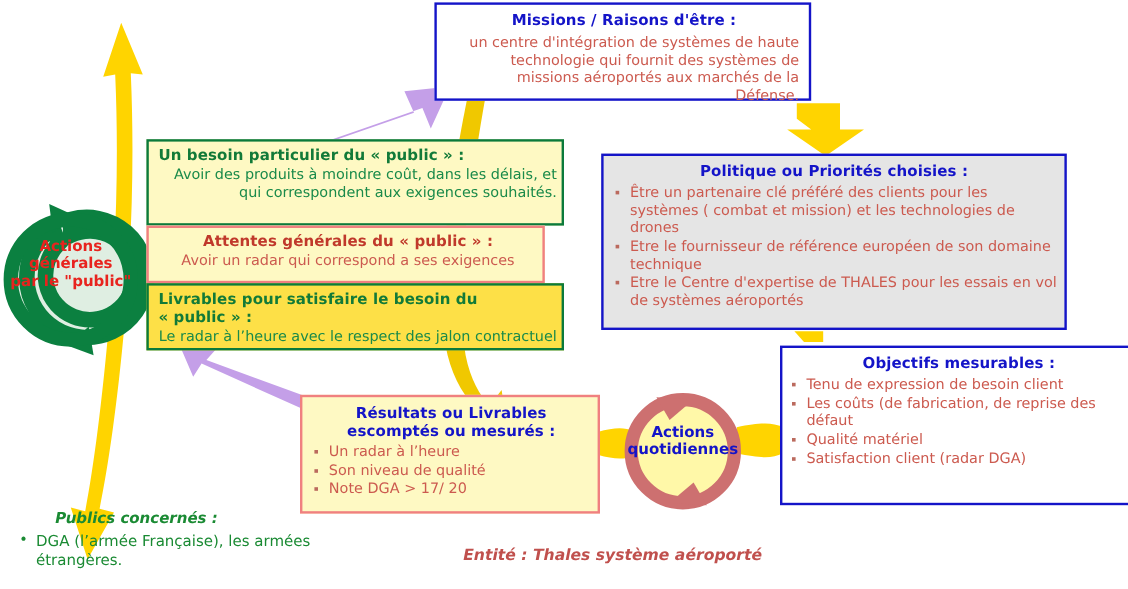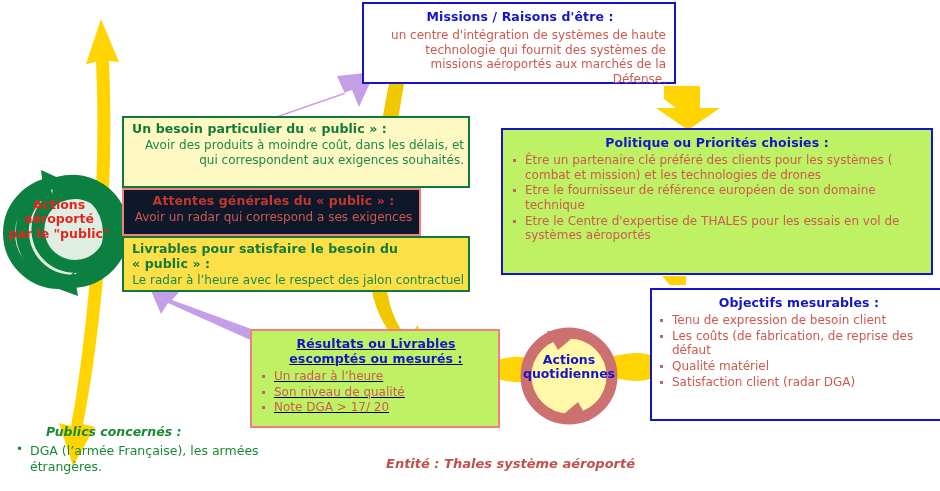--- a/index.html
+++ b/index.html
@@ -32,58 +32,57 @@
   #missions{
     left:362px;top:2px;width:314px;height:82px;
     border:2px solid #1414c8;background:#ffffff;
     padding:5px 8px 4px 10px;
   }
   #missions .box-title{font-size:12.5px;margin-bottom:4px;}
   #missions .body-text{font-size:12px;}
 
   
   #politique{
-    left:501px;top:128px;width:432px;height:147px;
-    border:2px solid #1414c8;background:#bef264;
+    left:501px;top:128px;width:388px;height:147px;
+    border:2px solid #1414c8;background:#e5e5e5;
     padding:5px 6px 3px 6px;
   }
   #politique .box-title{font-size:12.5px;margin-bottom:3px;}
   #politique li{font-size:12px;}
 
   
   #objectifs{
     left:650px;top:288px;width:298px;height:133px;
     border:2px solid #1414c8;background:#ffffff;
     padding:5px 4px 3px 4px;
   }
   #objectifs .box-title{font-size:12.5px;margin-bottom:3px;}
   #objectifs li{font-size:12px;}
 
   
   #resultats{
     left:250px;top:329px;width:250px;height:99px;
-    border:2px solid #f08080;background:#bef264;
+    border:2px solid #f08080;background:#fef9c3;
     padding:5px 4px 3px 6px;
-    text-decoration:underline;
   }
   #resultats .box-title{font-size:12.5px;line-height:1.2;margin-bottom:3px;}
   #resultats li{font-size:12px;}
 
   
   #besoin{
     left:122px;top:116px;width:348px;height:72px;
     border:2px solid #0b7a3b;background:#fef9c3;
     padding:3px 4px 2px 8px;
   }
   #besoin .box-title{font-size:12.5px;text-align:left;margin-bottom:2px;}
   #besoin .body-text{font-size:12px;}
 
   #attentes{
-    left:122px;top:188px;width:299px;height:48px;
-    border:2px solid #f08080;background:#0f172a;
+    left:122px;top:188px;width:332px;height:48px;
+    border:2px solid #f08080;background:#fef9c3;
     padding:3px 4px 2px 8px;
   }
   #attentes .box-title{font-size:12.5px;margin-bottom:2px;}
   #attentes .body-text{font-size:12px;text-align:center;}
 
   #livrables{
     left:122px;top:236px;width:348px;height:56px;
     border:2px solid #0b7a3b;background:#fde047;
     padding:3px 4px 2px 8px;
   }
@@ -250,21 +249,21 @@
   <div class="box" id="livrables">
     <div class="box-title green-title">
       <div>Livrables pour satisfaire le besoin du</div>
       <div>« public » :</div>
     </div>
     <div class="body-text green-text">Le radar à l’heure avec le respect des jalon contractuel</div>
   </div>
 
   <div class="circle-label" id="circle-left-label">
     <div>Actions</div>
-    <div>aéroporté</div>
+    <div>générales</div>
     <div>par le "public"</div>
   </div>
 
   <div class="circle-label" id="circle-right-label">
     <div>Actions</div>
     <div>quotidiennes</div>
   </div>
 
   <div class="caption" id="publics">
     <div class="cap-title">Publics concernés :</div>

